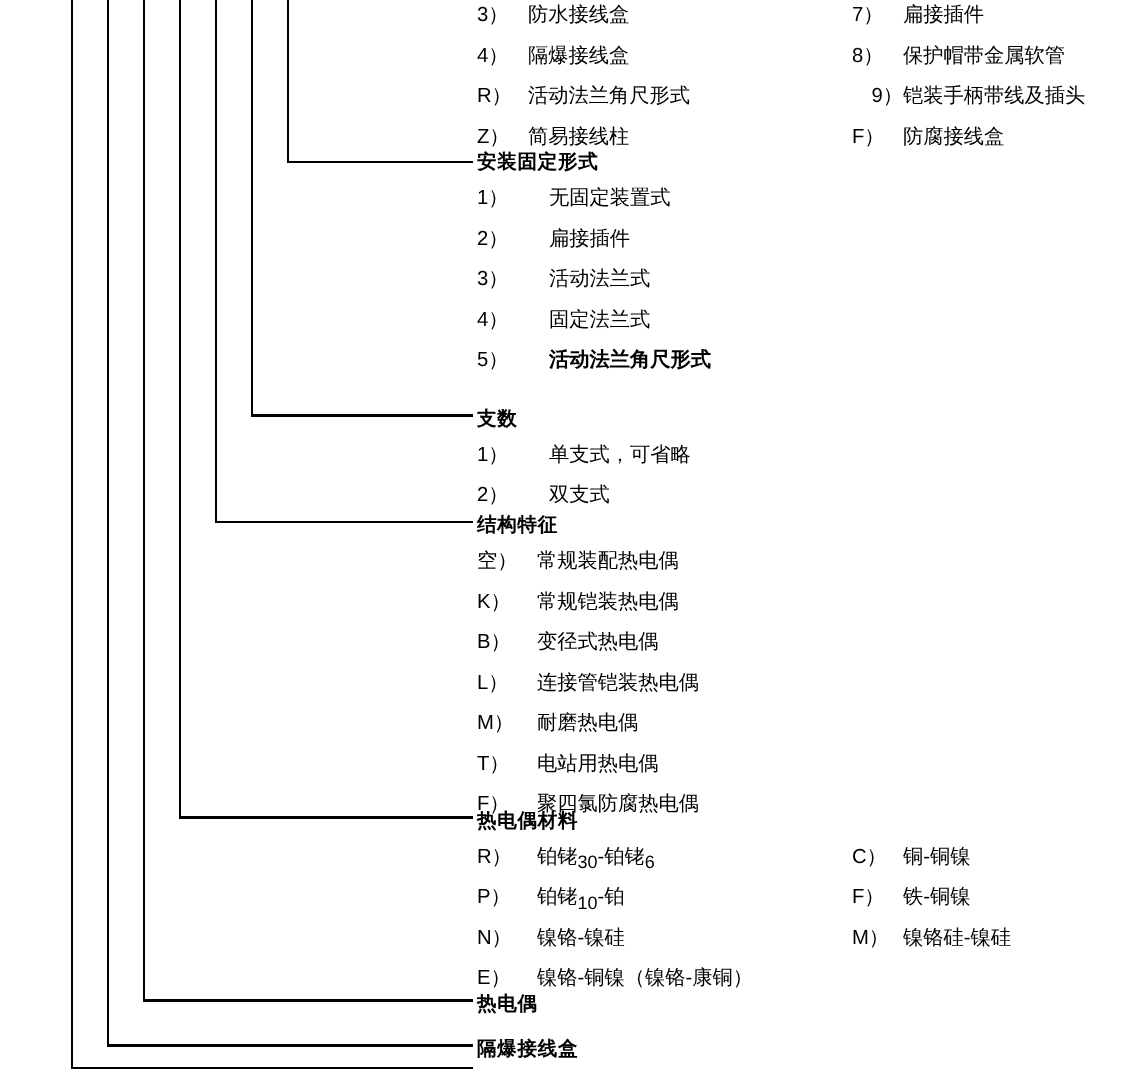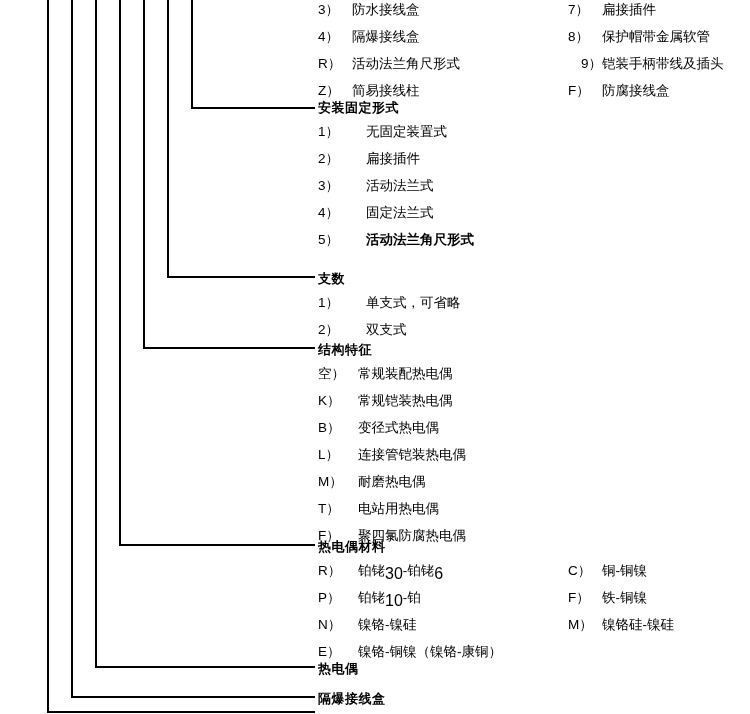--- a/index.html
+++ b/index.html
@@ -57,21 +57,21 @@
     display: inline-block;
     vertical-align: top;
   }
   .col2 {
     position: absolute;
     left: 0;
     top: 0;
     white-space: nowrap;
   }
   .sub {
-    font-size: 16px;
+    font-size: 12px;
     vertical-align: sub;
   }
 </style>
 </head>
 <body>
 
 <div id="diagram">
 
   <svg class="lines" viewBox="0 0 750 714">
 

